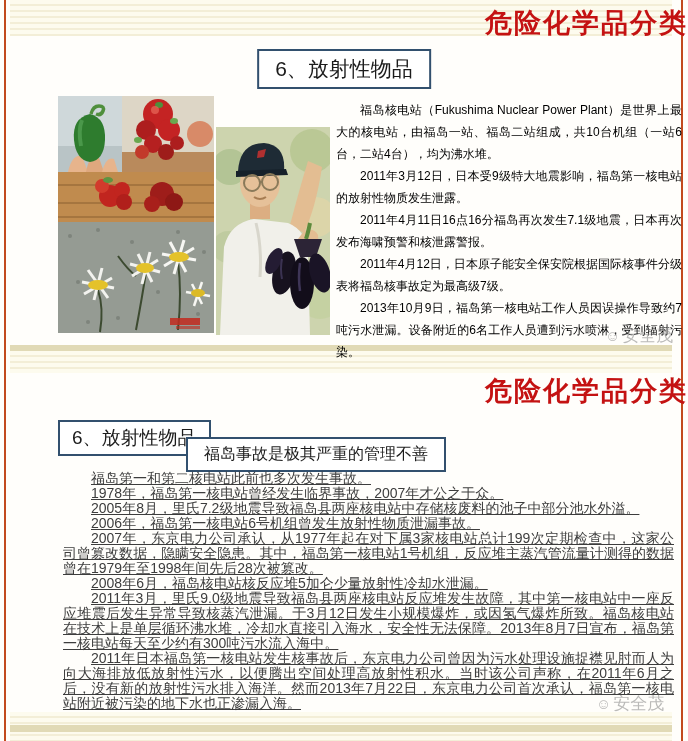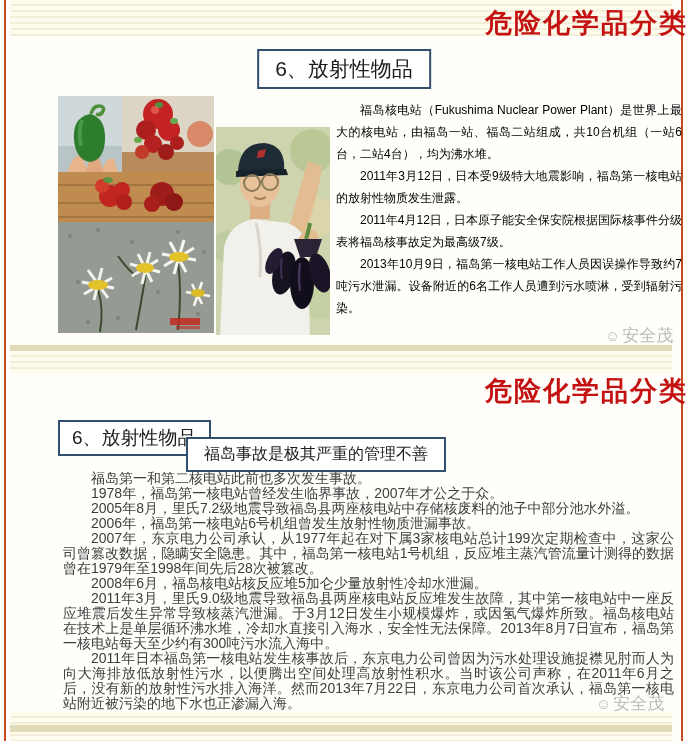--- a/index.html
+++ b/index.html
@@ -25,21 +25,21 @@
   .t2{top:373px;}
 
   .section-box{position:absolute;background:#ffffff;border:2px solid #32506e;color:#1c1c1c;font-weight:normal;box-sizing:border-box;white-space:nowrap;}
   .box-s1{top:49px;left:50%;transform:translateX(-50%);font-size:21px;padding:4px 16px;}
   .box-s2a{top:420px;left:58px;font-size:19px;padding:3px 12px;}
   .box-s2b{top:437px;left:186px;font-size:16px;padding:5px 16px;background:#fff;}
 
   .s1-text{position:absolute;left:336px;top:99px;width:346px;color:#000000;font-size:12px;line-height:22px;text-align:justify;}
   .s1-text p{margin:0;text-indent:2em;}
 
-  .s2-text{position:absolute;left:63px;top:471px;width:611px;color:#3d3d3d;font-size:14px;line-height:15px;text-align:justify;}
+  .s2-text{position:absolute;left:63px;top:471px;width:611px;color:#3d3d3d;font-size:14px;line-height:15px;text-align:justify;text-decoration:underline;}
   .s2-text p{margin:0;text-indent:2em;}
 
   .photos{position:absolute;left:58px;top:96px;width:272px;height:241px;}
   .photo{position:absolute;overflow:hidden;}
   .photo svg{display:block;}
   .ph-pepper{left:0;top:0;width:64px;height:76px;}
   .ph-tomato{left:64px;top:0;width:92px;height:76px;}
   .ph-straw{left:0;top:76px;width:156px;height:50px;}
   .ph-daisy{left:0;top:126px;width:156px;height:111px;}
   .ph-man{left:158px;top:31px;width:114px;height:208px;}
@@ -208,20 +208,21 @@
         <ellipse cx="58" cy="134" rx="7" ry="14" fill="#241c33" transform="rotate(26 58 134)"></ellipse>
         <path d="M84 136 q-2 14 0 28" stroke="#4a4066" stroke-width="2.5" fill="none" opacity="0.8"></path>
         <path d="M66 132 q-2 10 0 20" stroke="#4a4066" stroke-width="2" fill="none" opacity="0.7"></path>
       </svg>
     </div>
   </div>
 
   <div class="s1-text">
     <p>福岛核电站（Fukushima Nuclear Power Plant）是世界上最大的核电站，由福岛一站、福岛二站组成，共10台机组（一站6台，二站4台），均为沸水堆。</p>
     <p>2011年3月12日，日本受9级特大地震影响，福岛第一核电站的放射性物质发生泄露。</p>
+    <p>2011年4月11日16点16分福岛再次发生7.1级地震，日本再次发布海啸预警和核泄露警报。</p>
     <p>2011年4月12日，日本原子能安全保安院根据国际核事件分级表将福岛核事故定为最高级7级。</p>
     <p>2013年10月9日，福岛第一核电站工作人员因误操作导致约7吨污水泄漏。设备附近的6名工作人员遭到污水喷淋，受到辐射污染。</p>
   </div>
 
   <div class="watermark wm wm1">
     <span class="smiley">☺</span><span>安全茂</span>
   </div>
 
   <div class="slide-title t2">危险化学品分类</div>
   <div class="section-box box-s2a">6、放射性物品</div>

